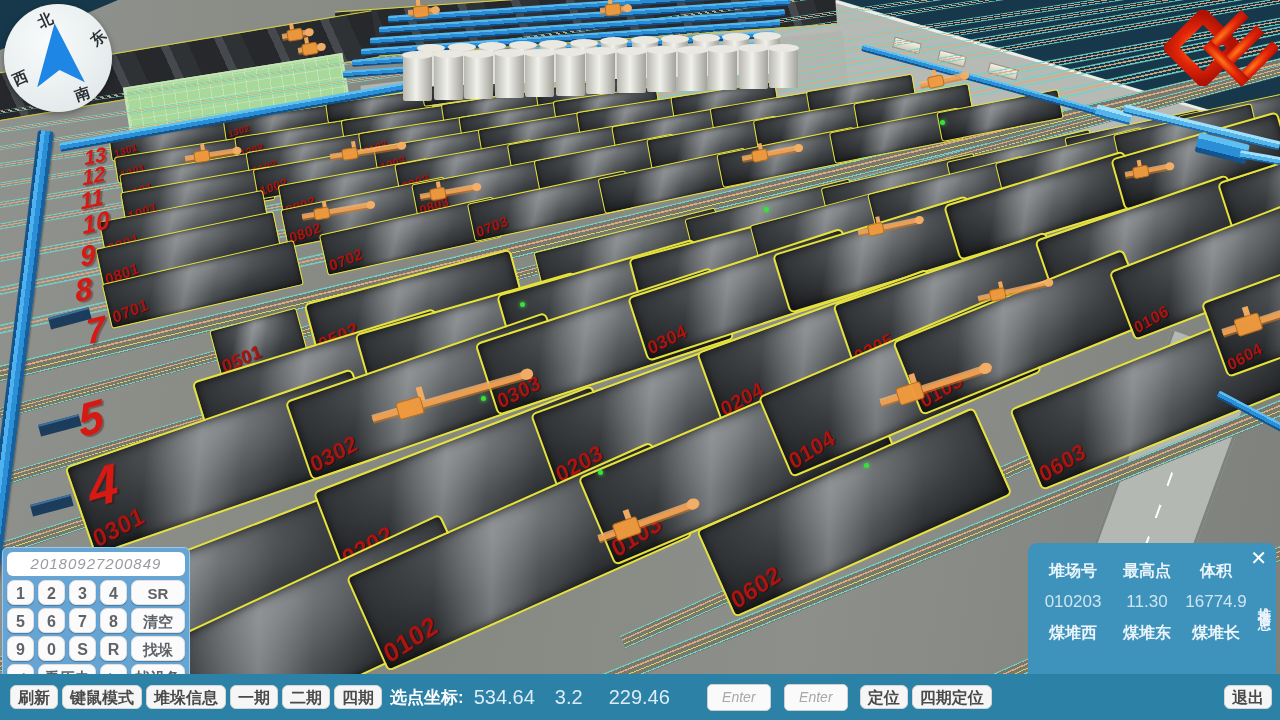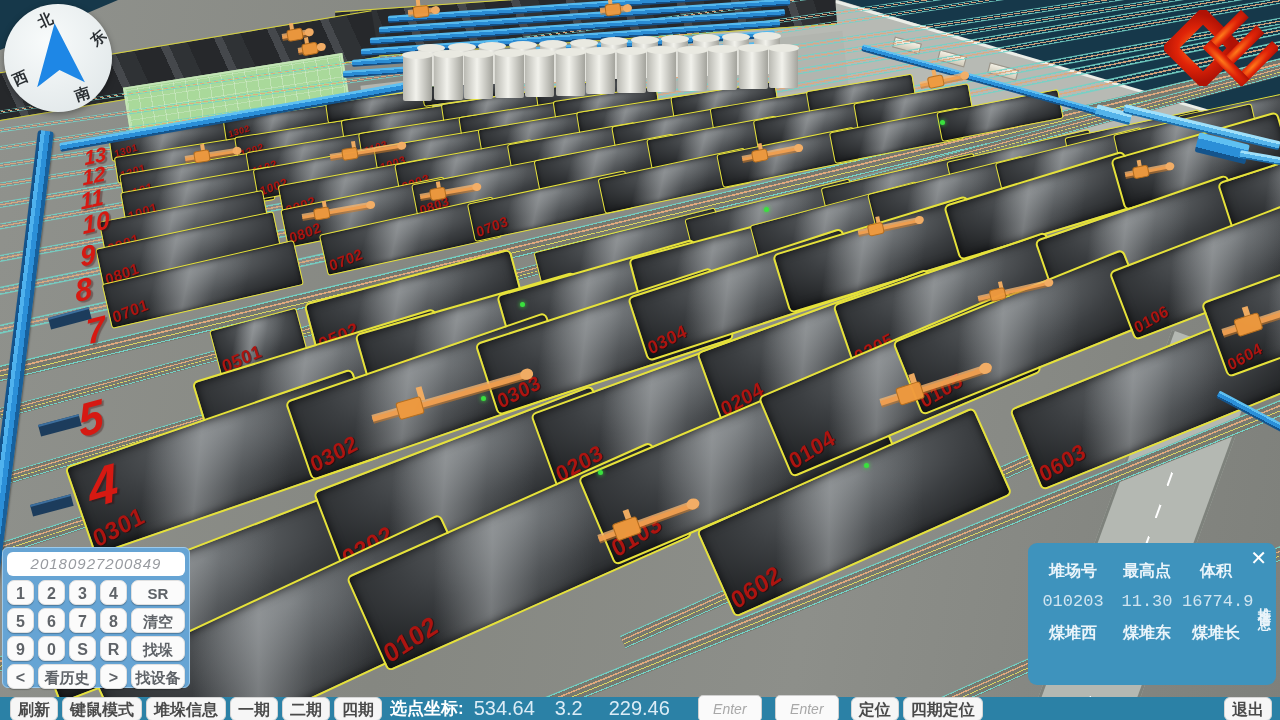--- a/index.html
+++ b/index.html
@@ -103,31 +103,31 @@
   .info-panel{position:absolute;left:1028px;top:543px;width:248px;height:142px;background:#3e93bd;
     border-radius:9px;z-index:40;color:#d9e9f3;}
   .ip-close{position:absolute;right:9px;top:3px;font-size:20px;font-weight:700;color:#fff;cursor:pointer;line-height:1.2;}
   .ip-grid{position:absolute;left:6px;top:12px;width:216px;}
   .ip-row{display:flex;}
   .ip-cell{text-align:center;}
   .ip-row .ip-cell:nth-child(1){width:78px;}
   .ip-row .ip-cell:nth-child(2){width:70px;}
   .ip-row .ip-cell:nth-child(3){width:68px;}
   .ip-row.h .ip-cell{font-weight:700;font-size:16px;color:#eaf4fa;height:31px;line-height:31px;}
-  .ip-row.v .ip-cell{font-size:17px;color:#cfe4f0;height:31px;line-height:31px;font-family:Liberation Mono, monospace;}
+  .ip-row.v .ip-cell{font-size:17px;color:#cfe4f0;height:31px;line-height:31px;}
   .ip-side{position:absolute;right:3px;top:54px;writing-mode:vertical-rl;font-size:13px;font-weight:700;
     letter-spacing:3px;color:#eaf4fa;}
 
-  .bottombar{position:absolute;left:0;bottom:0;width:1280px;height:23px;background:#2b81a6;z-index:50;
+  .bottombar{position:absolute;left:0;bottom:0;width:1280px;height:46px;background:#2b81a6;z-index:50;
     display:flex;align-items:center;padding-left:10px;box-sizing:border-box;}
   .tb-btn{background:#f6f6f6;border:1px solid #d5d5d5;border-radius:6px;color:#4a4a4a;font-weight:600;
     font-size:16px;padding:1px 7px;height:24px;line-height:22px;margin-right:4px;cursor:pointer;white-space:nowrap;box-sizing:border-box;}
   .tb-label{color:#fff;font-size:17px;font-weight:700;margin:0 2px 0 4px;white-space:nowrap;}
   .tb-coord{color:#dcecf6;font-size:20px;}
-  .tb-c1{margin-left:8px;} .tb-c2{margin-left:20px;} .tb-c3{margin-left:26px;margin-right:15px;}
+  .tb-c1{margin-left:8px;} .tb-c2{margin-left:20px;} .tb-c3{margin-left:26px;margin-right:24px;}
   .tb-input{width:58px;height:23px;border:1px solid #cfcfcf;border-radius:5px;background:#fafafa;
     font-style:italic;font-size:14px;color:#555;text-align:center;margin-left:13px;outline:none;}
   .tb-input::placeholder{color:#a8a8a8;}
   .tb-right1{margin-left:12px;} .tb-right2{margin-left:0;}
   .tb-spacer{flex:1;}
   .tb-exit{margin-right:8px;}
 </style>
 </head>
 <body>
 

